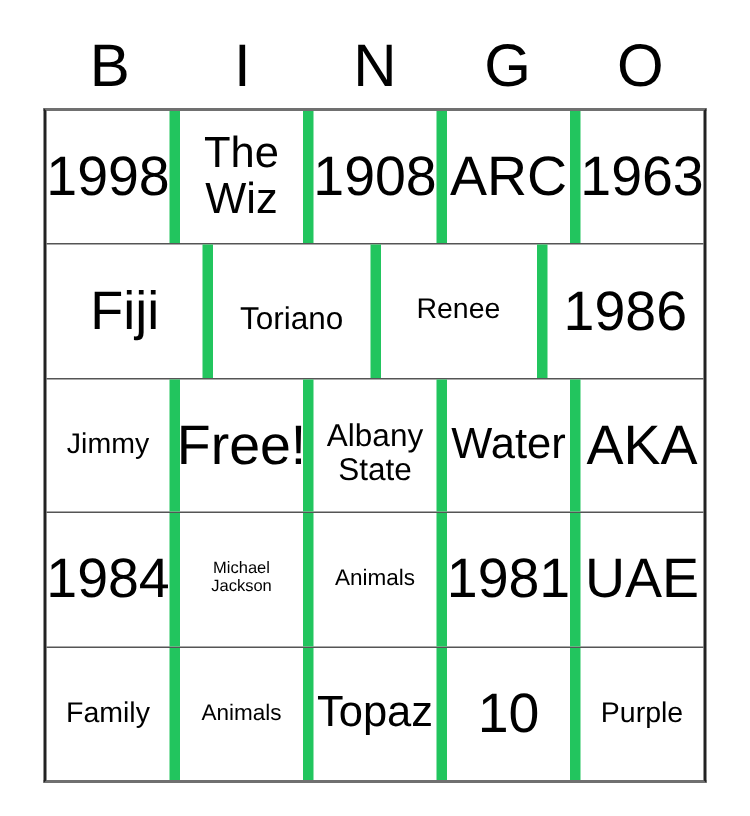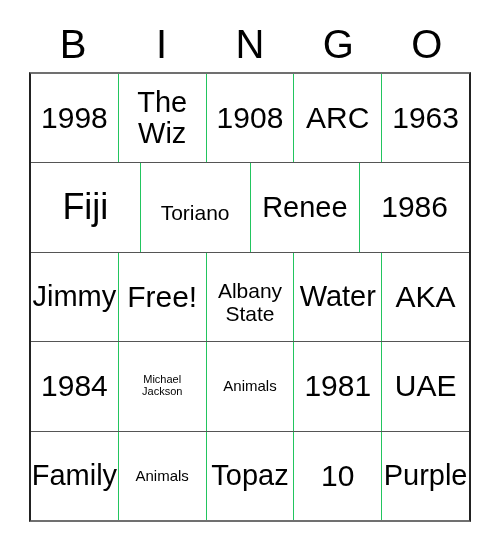--- a/index.html
+++ b/index.html
@@ -67,34 +67,34 @@
     min-width: 0;
     display: flex;
     align-items: center;
     justify-content: center;
     text-align: center;
     padding: 0 2px;
     box-sizing: border-box;
     overflow: hidden;
   }
   .cell + .cell {
-    border-left: 1px solid #22c55e;
+    border-left: 7px solid #22c55e;
   }
   .cell-text {
     display: block;
     line-height: 1.08;
     white-space: pre-line;
     color: #000000;
   }
 
   
   .fs-xl   { font-size: 36px; }
-  .fs-lg   { font-size: 30px; }
+  .fs-lg   { font-size: 37px; }
   .fs-md   { font-size: 29px; }
-  .fs-sm   { font-size: 29px; }
+  .fs-sm   { font-size: 19px; }
   .fs-xs   { font-size: 21px; margin-top: 12px; }
   .fs-xxs  { font-size: 15px; text-align: center; }
   .fs-tiny { font-size: 11px; }
 </style>
 </head>
 <body>
 
 <div id="bingo-card">
 
   <div class="header-row">

